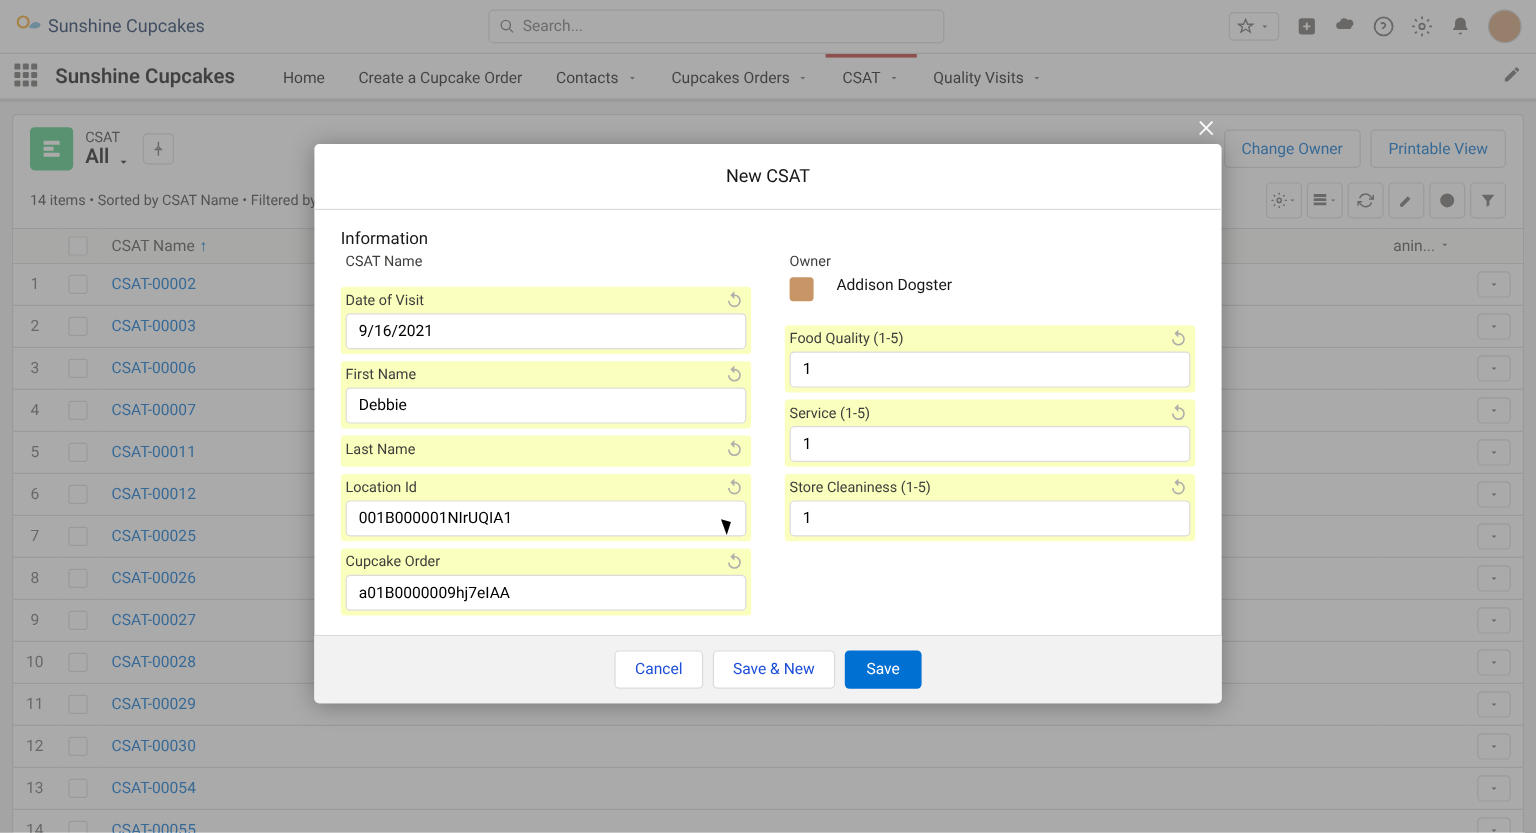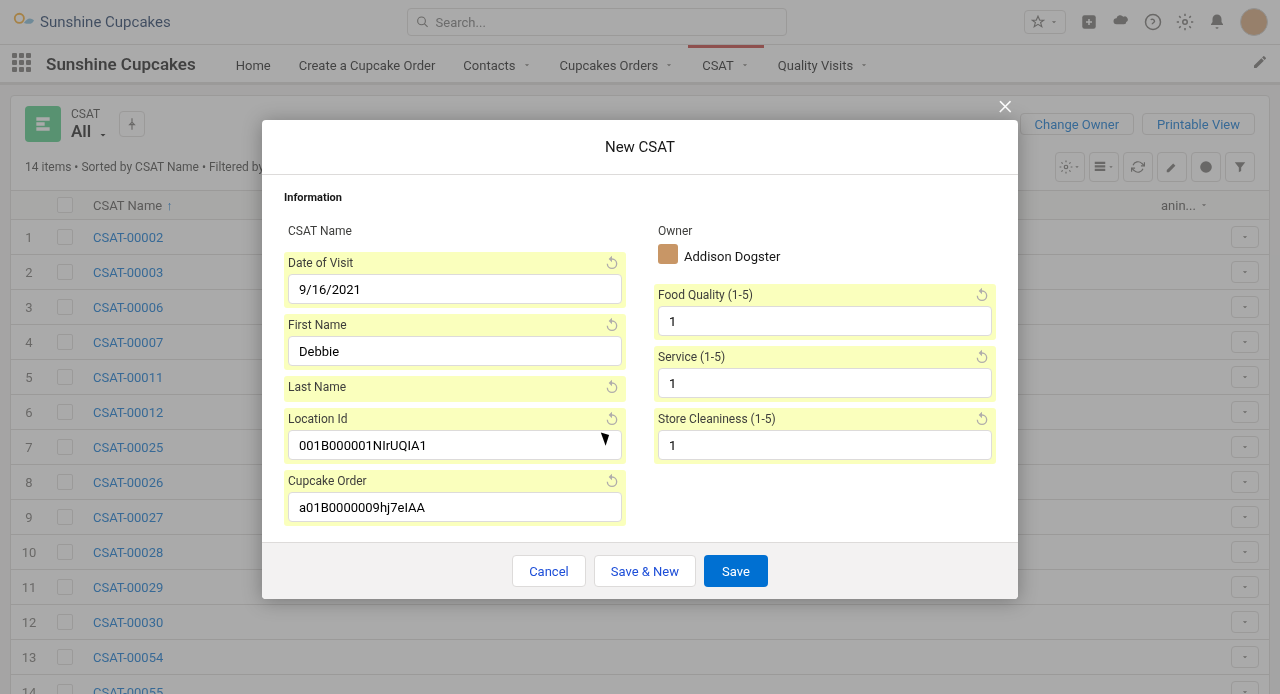--- a/index.html
+++ b/index.html
@@ -28,47 +28,47 @@
 .edit-icon{margin-left:auto;color:#706e6b;cursor:pointer}
 
 .page{padding:10px}
 .card{background:#fff;border:1px solid #dddbda;border-radius:4px}
 .card-head{display:flex;align-items:center;padding:10px 14px;gap:10px}
 .obj-icon{width:36px;height:36px;border-radius:4px;background:#4bca81;display:flex;align-items:center;justify-content:center;color:#fff}
 .obj-title .sub{font-size:12px;color:#3e3e3c}
 .obj-title .main{font-size:17px;font-weight:600;display:flex;align-items:flex-end;gap:6px}
 .pin-btn{border:1px solid #dddbda;border-radius:4px;width:26px;height:26px;display:flex;align-items:center;justify-content:center;color:#706e6b;cursor:pointer}
 .card-head-right{margin-left:auto;display:flex;gap:8px}
-.btn{border:1px solid #dddbda;background:#fff;border-radius:4px;height:22px;padding:0 14px;color:#0070d2;cursor:pointer;font-size:13px}
+.btn{border:1px solid #dddbda;background:#fff;border-radius:4px;height:32px;padding:0 14px;color:#0070d2;cursor:pointer;font-size:13px}
 .meta-row{padding:0 14px 8px;font-size:12px;color:#3e3e3c;display:flex;justify-content:space-between;align-items:center}
 .tool-icons{display:flex;gap:4px}
 .tool-btn{border:1px solid #dddbda;border-radius:4px;width:30px;height:30px;display:flex;align-items:center;justify-content:center;color:#706e6b;cursor:pointer;background:#fff}
 
 .tbl{width:100%;border-collapse:collapse}
 .tbl th,.tbl td{border-top:1px solid #dddbda;padding:6px 10px;text-align:left;font-size:13px;height:28px}
 .tbl th{background:#fafaf9;color:#514f4d;font-weight:400;position:relative}
 .tbl th .sort{color:#0070d2;margin-left:4px}
 .tbl td.num{color:#706e6b;text-align:center;width:36px}
 .tbl td a{color:#0070d2;text-decoration:none}
 .chk{width:16px;height:16px;border:1px solid #dddbda;border-radius:2px;background:#fff}
 .row-menu{width:28px;height:22px;border:1px solid #dddbda;border-radius:4px;background:#fff;color:#706e6b;display:flex;align-items:center;justify-content:center;cursor:pointer}
 
 .overlay{position:absolute;inset:0;background:rgba(100,100,100,0.55)}
 .modal{position:absolute;top:120px;left:50%;transform:translateX(-50%);width:756px;background:#fff;border-radius:4px;box-shadow:0 2px 20px rgba(0,0,0,.3)}
 .close-x{position:absolute;top:88px;left:50%;margin-left:358px;color:#fff;font-size:28px;cursor:pointer;font-weight:300}
 .modal-title{font-size:15px;text-align:center;padding:18px 0;border-bottom:1px solid #dddbda}
 .modal-body{padding:16px 22px 10px}
-.section-h{font-size:11px;font-weight:700;margin-bottom:16px}
+.section-h{font-size:14px;font-weight:400;margin-bottom:0}
 .form-grid{display:grid;grid-template-columns:1fr 1fr;gap:0 28px;align-items:start}
 .field-lbl{font-size:12px;color:#3e3e3c;margin-bottom:4px;display:block}
 .field{margin-bottom:6px;padding:4px;border-radius:3px;position:relative}
 .field.hl{background:#faffbd}
 .inp{width:100%;height:30px;border:1px solid #dddbda;border-radius:4px;padding:0 10px;font-size:13px;background:#fff}
 .undo{position:absolute;right:6px;top:3px;width:16px;height:16px;color:#b0adab;cursor:pointer}
-.owner-row{display:flex;align-items:flex-end;gap:6px;font-size:13px;padding:2px 0}
+.owner-row{display:flex;align-items:flex-start;gap:19px;font-size:13px;padding:2px 0}
 .owner-av{width:20px;height:20px;border-radius:3px;background:#c89666}
 .modal-foot{background:#f3f2f2;border-top:1px solid #dddbda;padding:12px;display:flex;justify-content:center;gap:8px;border-radius:0 0 4px 4px}
 .btn-neutral{border:1px solid #dddbda;background:#fff;border-radius:4px;height:32px;padding:0 16px;color:#1d4ed8;cursor:pointer;font-size:13px}
 .btn-brand{border:none;background:#0070d2;color:#fff;border-radius:4px;height:32px;padding:0 18px;cursor:pointer;font-size:13px}
 .cursor-img{position:absolute;top:431px;left:603px;width:12px;height:16px;pointer-events:none}
 .cursor-img::before{content:"";position:absolute;width:0;height:0;border-left:7px solid #000;border-top:5px solid transparent;border-bottom:9px solid transparent;transform:rotate(-20deg)}
 </style>
 </head>
 <body>
 

